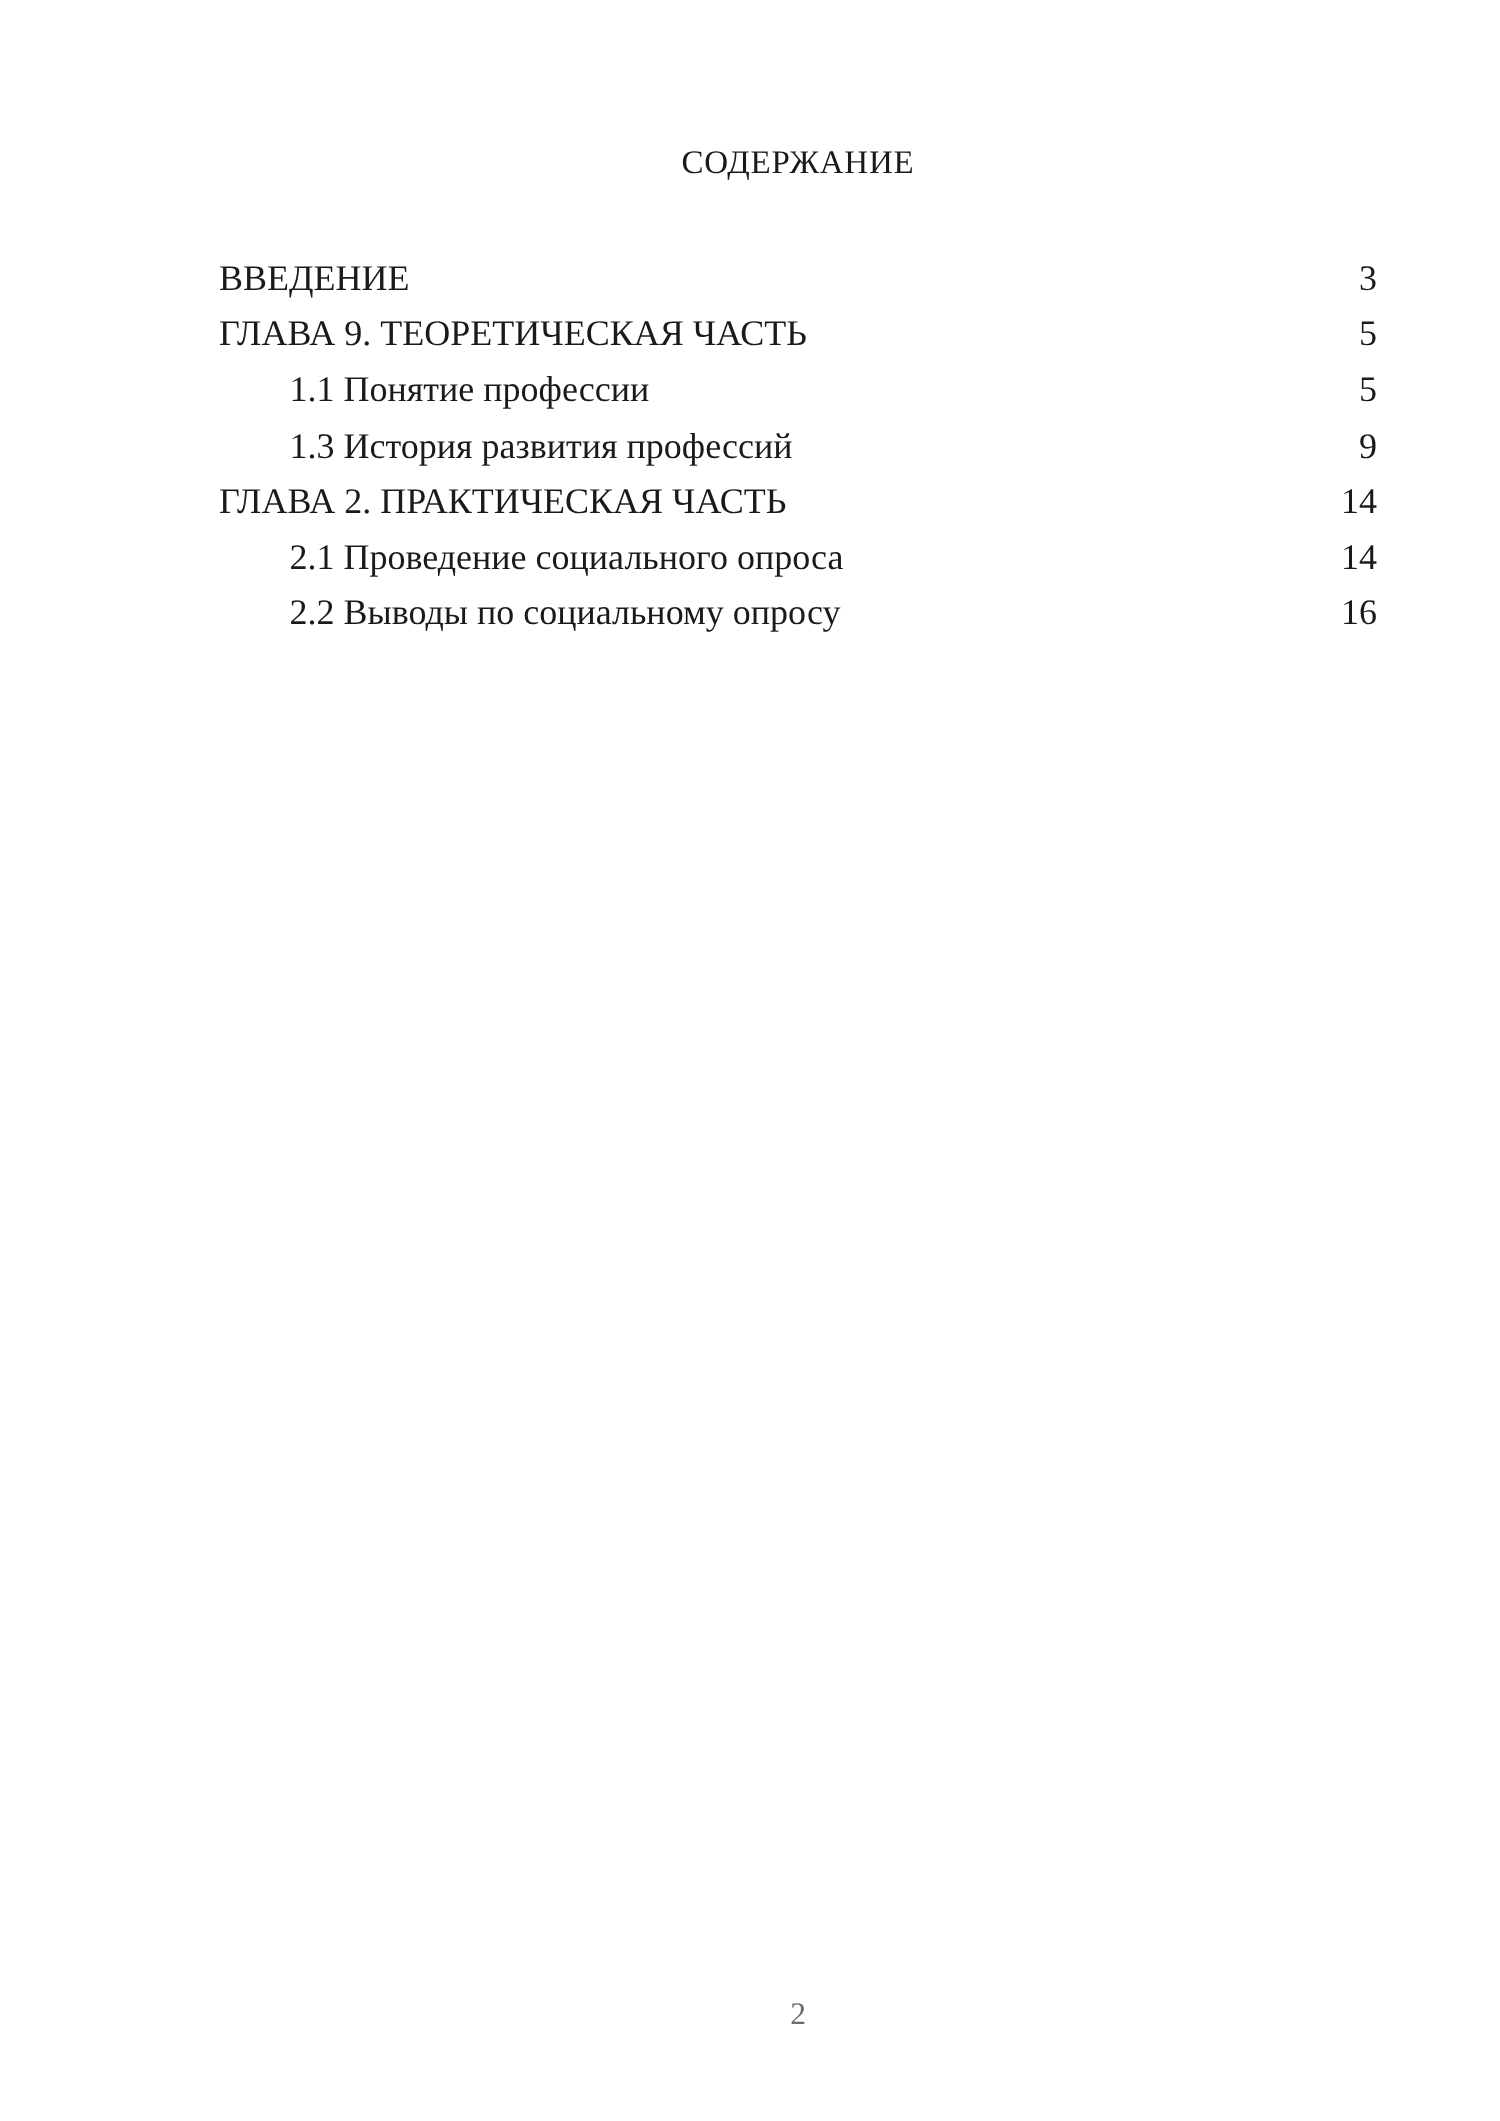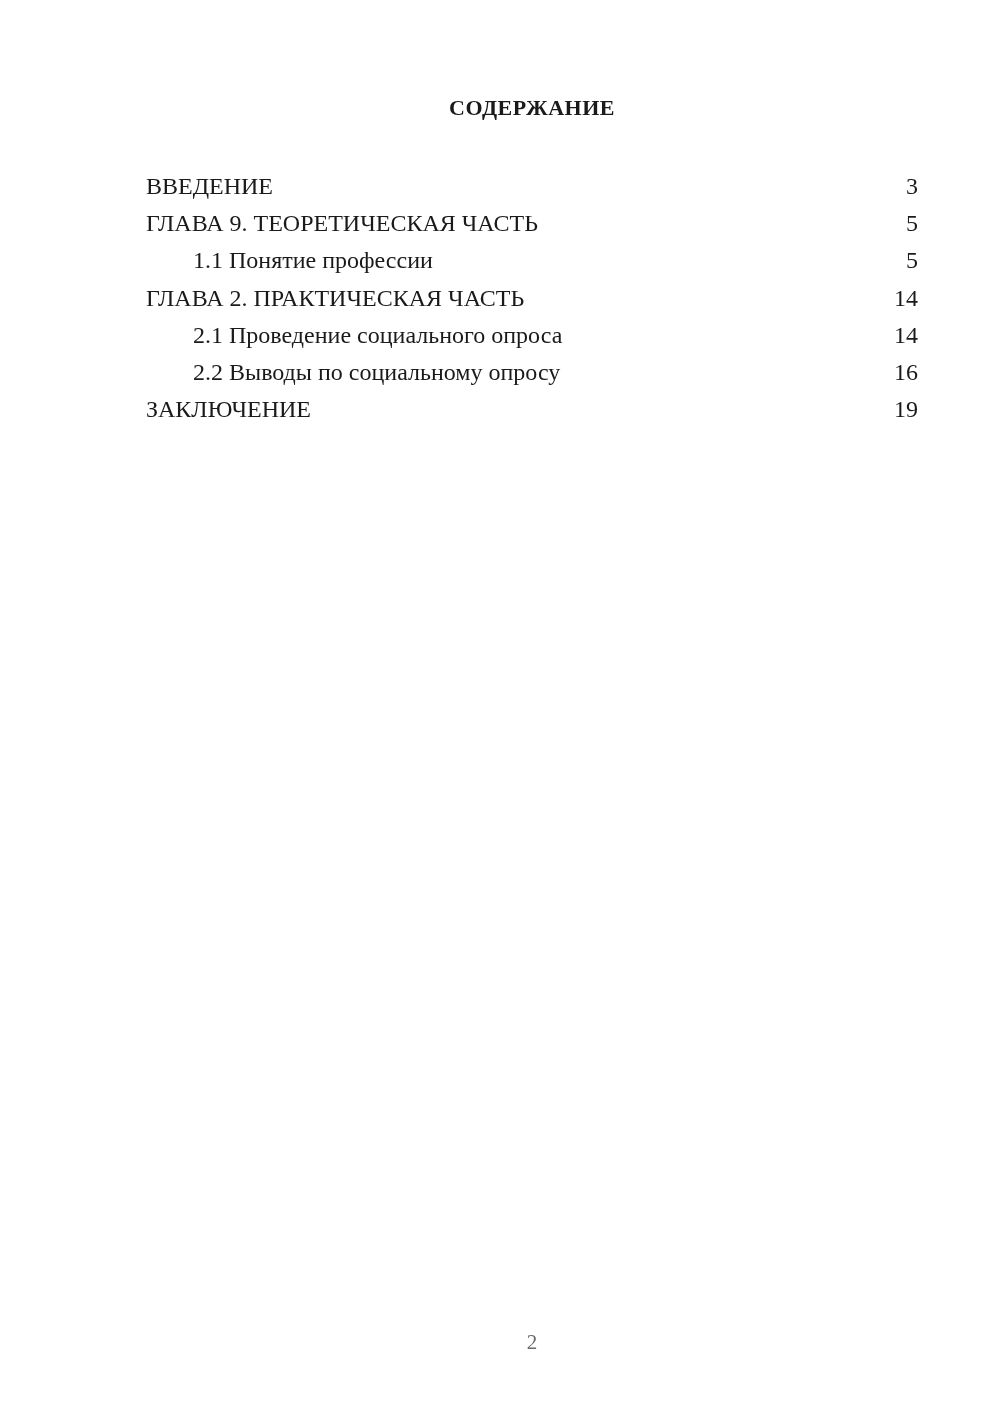--- a/index.html
+++ b/index.html
@@ -14,21 +14,21 @@
     height: 1414px;
     background: #ffffff;
     color: #1a1a1a;
     overflow: hidden;
   }
   .content {
     padding: 93px 82px 0 146px;
   }
   .doc-title {
     text-align: center;
-    font-weight: bold;
+    font-weight: normal;
     font-size: 22px;
     line-height: 30px;
     letter-spacing: 0.5px;
     color: #1a1a1a;
   }
   .toc {
     margin-top: 45px;
   }
   .toc-row {
     display: flex;
@@ -73,32 +73,32 @@
           <span class="pagenum">3</span>
         </div>
         <div class="toc-row level-0">
           <span class="label">ГЛАВА 9. ТЕОРЕТИЧЕСКАЯ ЧАСТЬ</span>
           <span class="pagenum">5</span>
         </div>
         <div class="toc-row level-1">
           <span class="label">1.1 Понятие профессии</span>
           <span class="pagenum">5</span>
         </div>
+        <div class="toc-row level-1">
+          <span class="label">1.3 История развития профессий</span>
+          <span class="pagenum">9</span>
+        </div>
         <div class="toc-row level-0">
           <span class="label">ГЛАВА 2. ПРАКТИЧЕСКАЯ ЧАСТЬ</span>
           <span class="pagenum">14</span>
         </div>
         <div class="toc-row level-1">
           <span class="label">2.1 Проведение социального опроса</span>
           <span class="pagenum">14</span>
         </div>
         <div class="toc-row level-1">
           <span class="label">2.2 Выводы по социальному опросу</span>
           <span class="pagenum">16</span>
         </div>
-        <div class="toc-row level-0">
-          <span class="label">ЗАКЛЮЧЕНИЕ</span>
-          <span class="pagenum">19</span>
-        </div>
       </div>
   </div>
   <div class="footer-pagenum">2</div>
 </div>
 
 </body></html>

